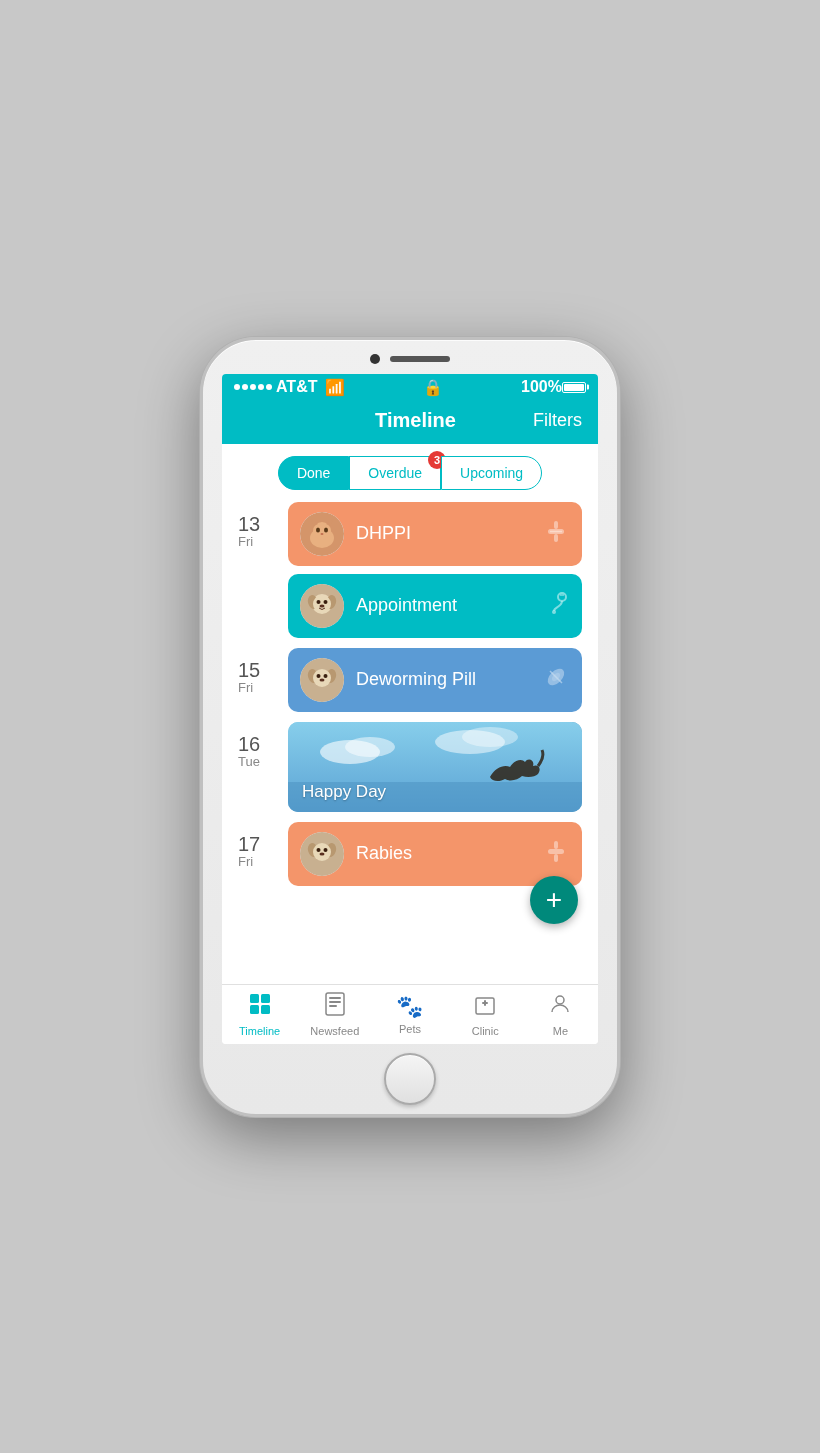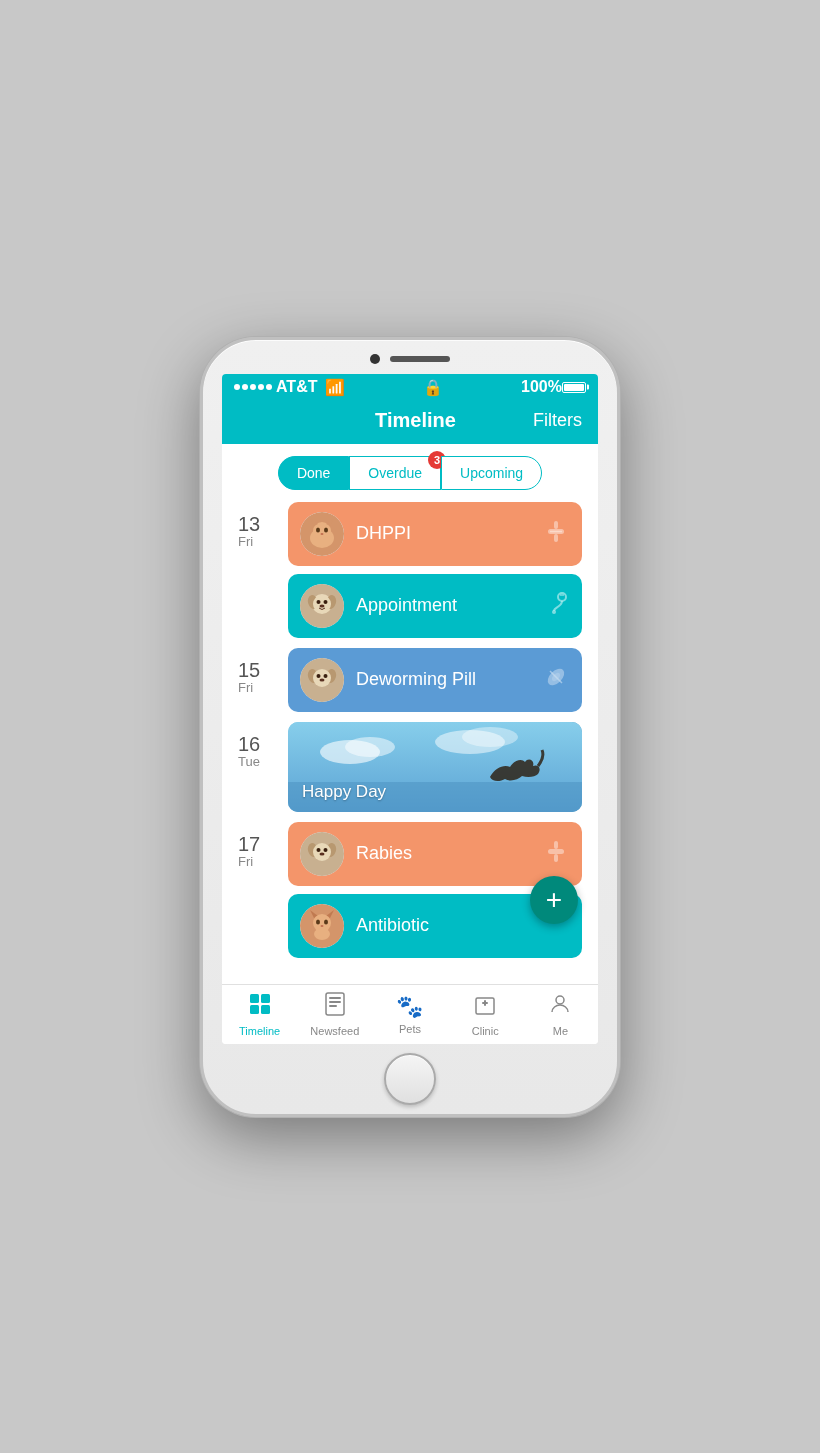--- a/index.html
+++ b/index.html
@@ -540,35 +540,20 @@
             <span class="event-name">Rabies</span>
             <span class="event-icon">
               <svg width="28" height="28" viewBox="0 0 28 28" fill="none">
                 <rect x="6" y="12" width="16" height="5" rx="2.5" fill="rgba(255,255,255,0.6)"></rect>
                 <rect x="12" y="4" width="4" height="8" rx="2" fill="rgba(255,255,255,0.6)"></rect>
                 <rect x="12" y="17" width="4" height="8" rx="2" fill="rgba(255,255,255,0.6)"></rect>
               </svg>
             </span>
           </div>
 
-          <div class="event-card teal">
-            <div class="event-avatar">
-              <svg viewBox="0 0 44 44" xmlns="http://www.w3.org/2000/svg">
-                <circle cx="22" cy="22" r="22" fill="#d4956a"></circle>
-                <polygon points="14,14 10,6 18,12" fill="#c07a50"></polygon>
-                <polygon points="30,14 34,6 26,12" fill="#c07a50"></polygon>
-                <circle cx="22" cy="19" r="9" fill="#e8b080"></circle>
-                <ellipse cx="18" cy="18" rx="2" ry="2.5" fill="#5a3a1a"></ellipse>
-                <ellipse cx="26" cy="18" rx="2" ry="2.5" fill="#5a3a1a"></ellipse>
-                <ellipse cx="22" cy="22" rx="1.5" ry="1" fill="#c07050"></ellipse>
-                <ellipse cx="22" cy="30" rx="8" ry="6" fill="#e8b080"></ellipse>
-              </svg>
-            </div>
-            <span class="event-name">Antibiotic</span>
-          </div>
         </div>
       </div>
 
       <div class="fab">+</div>
 
     </div>
 
     <div class="bottom-nav">
       <div class="nav-item active">
         <span class="nav-icon">

